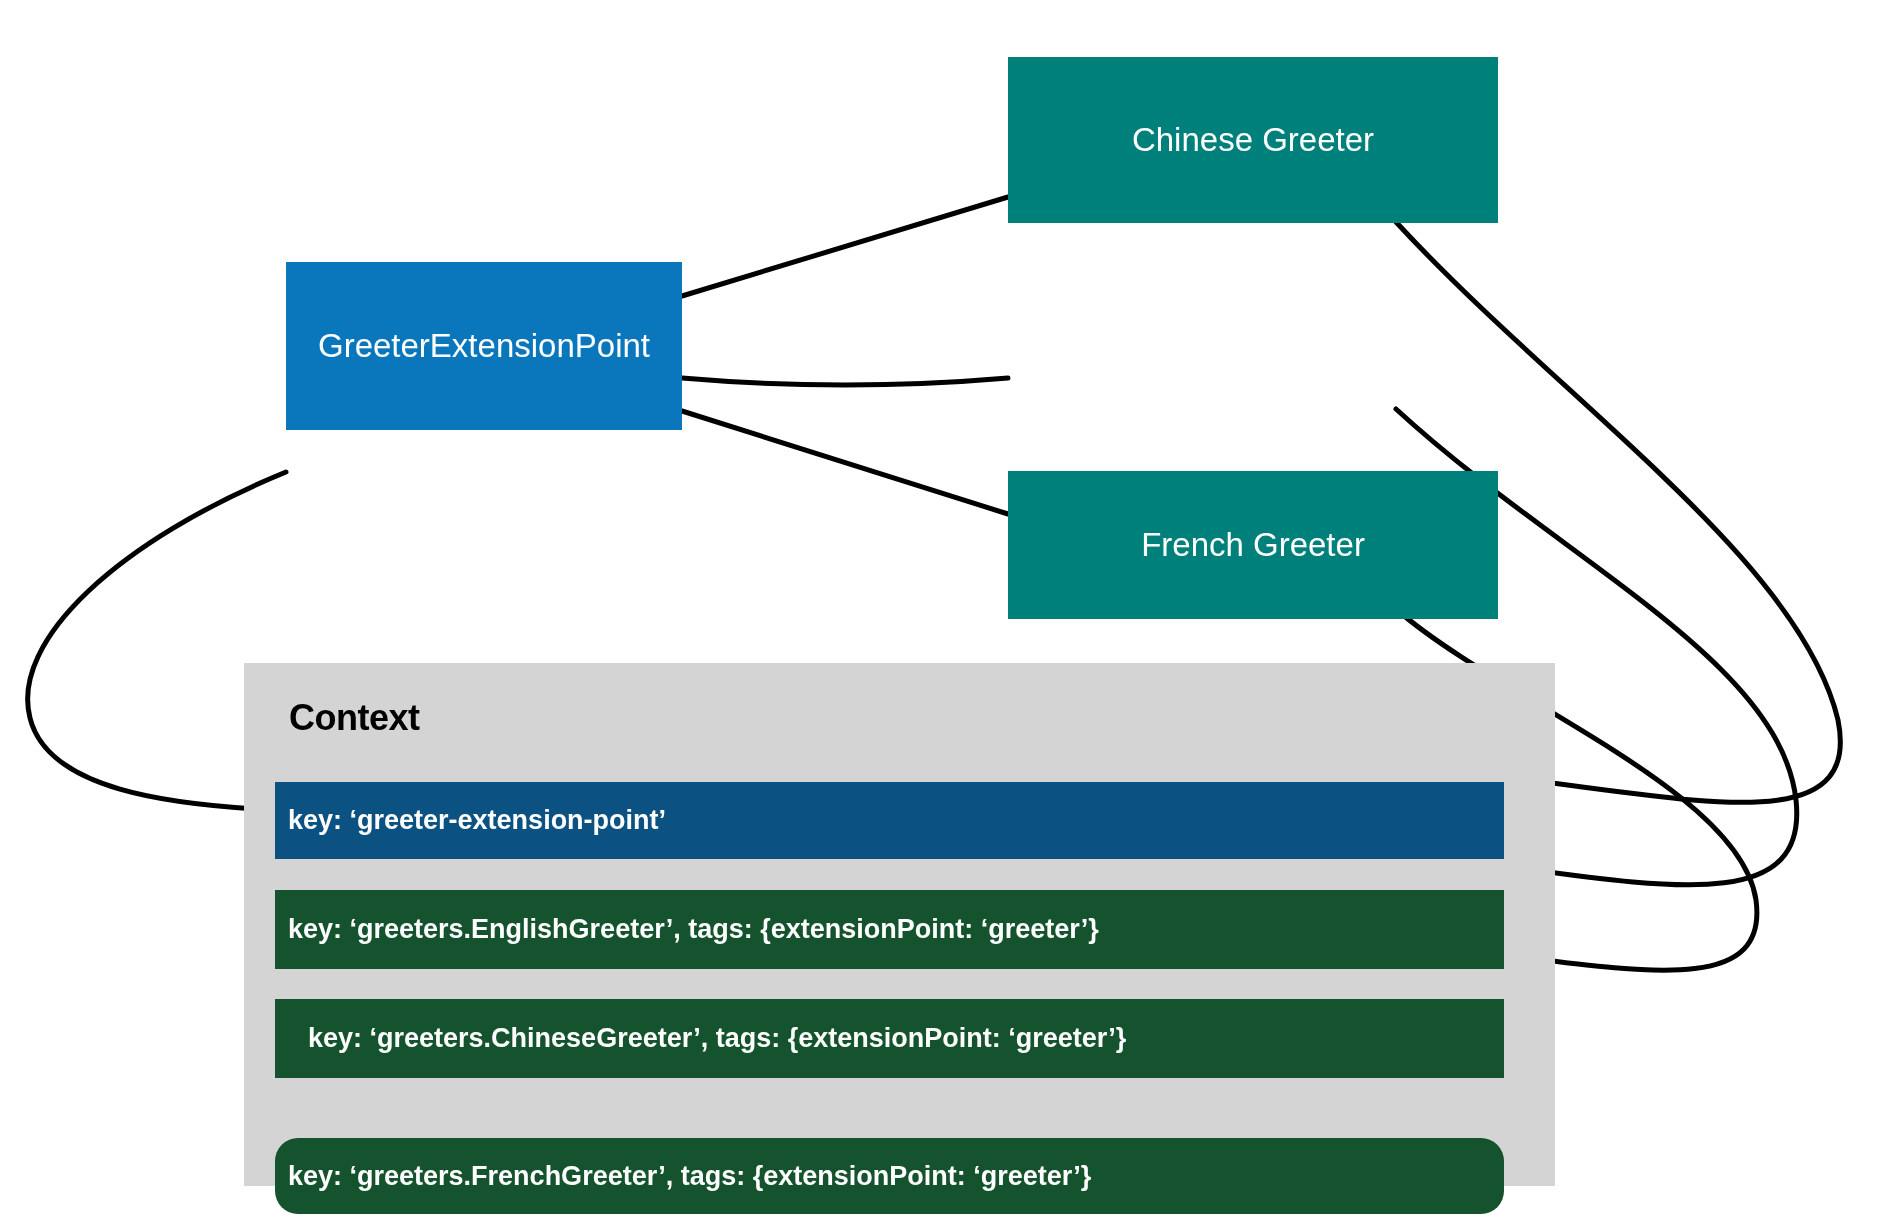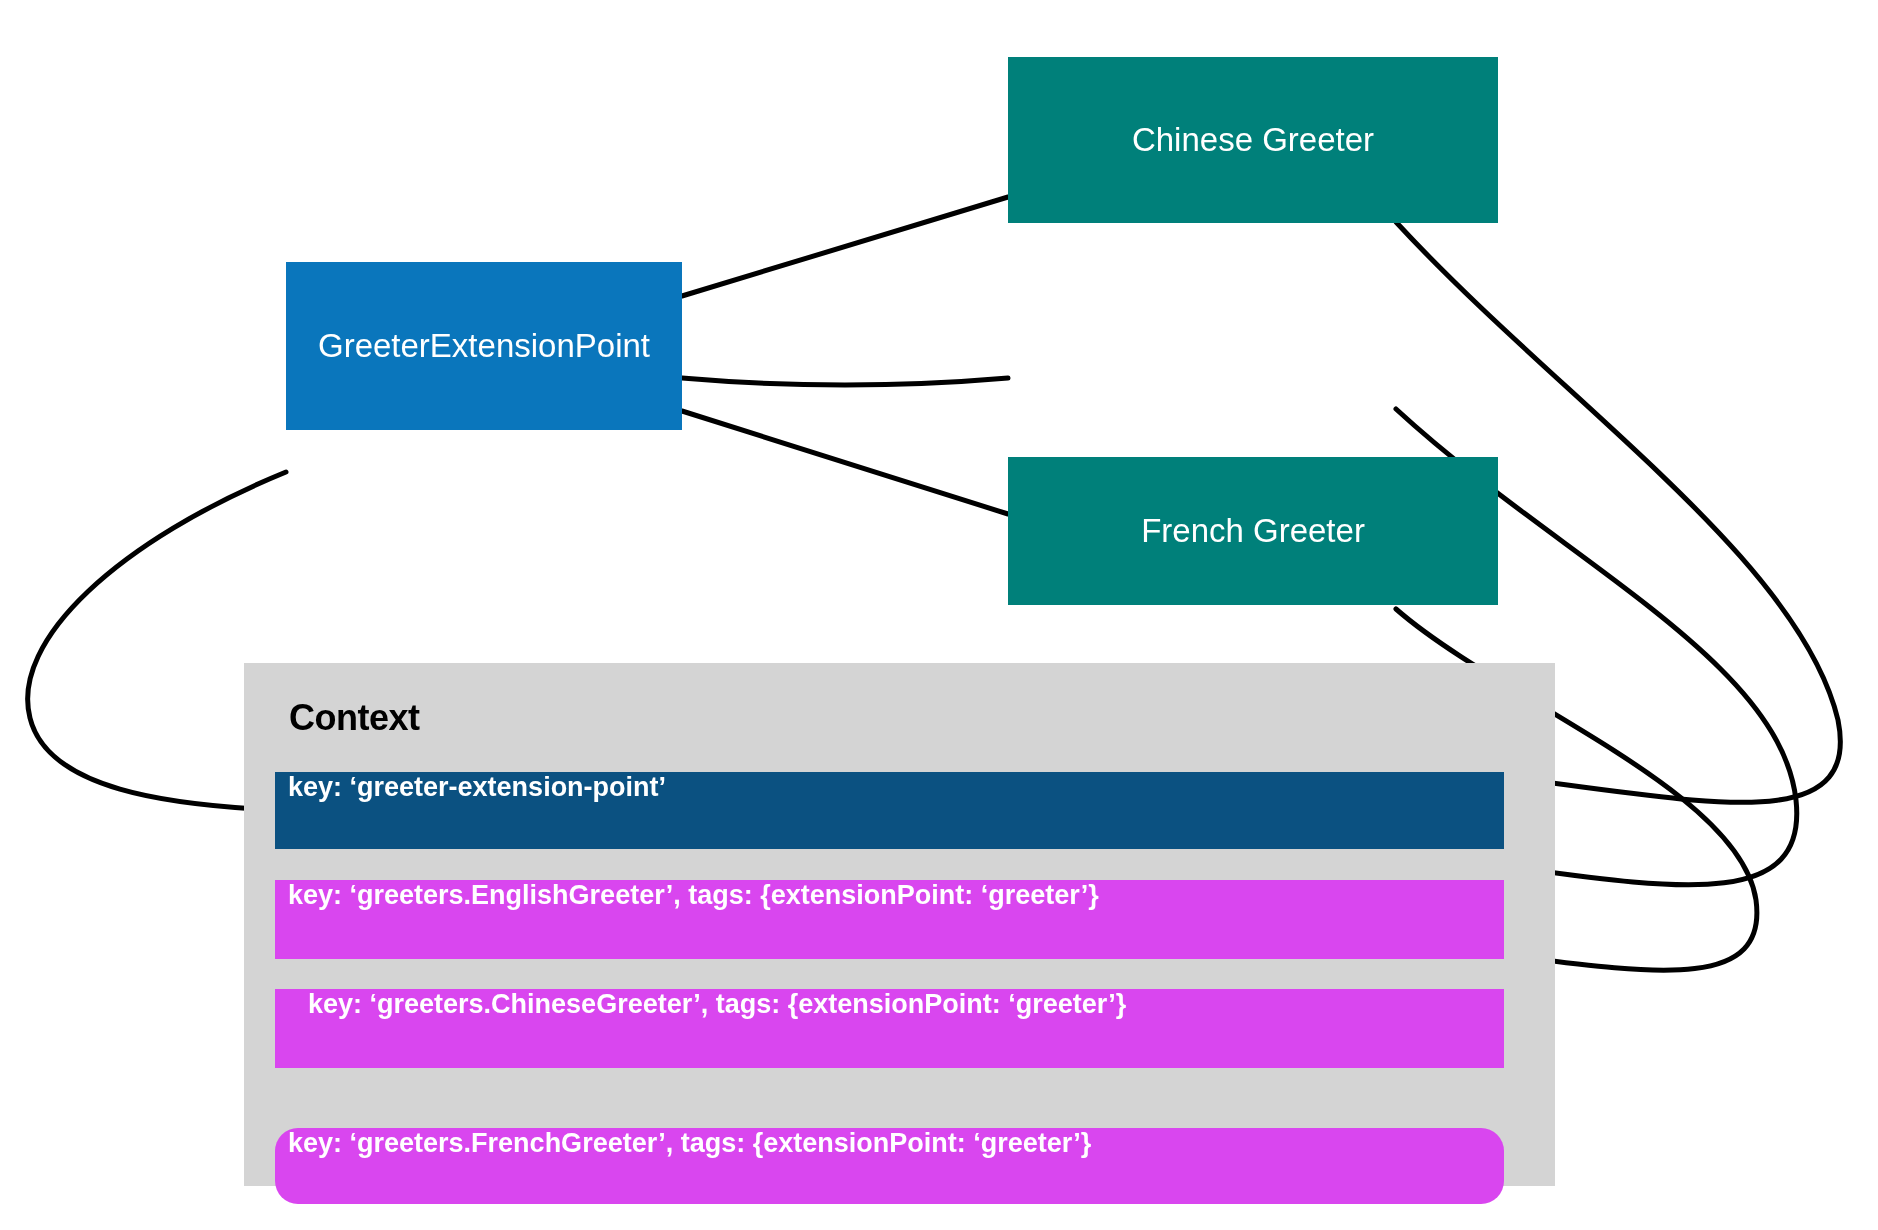--- a/index.html
+++ b/index.html
@@ -41,21 +41,21 @@
   }
   .node-greeter {
     left: 1008px;
     width: 490px;
     height: 166px;
     background: #00807A;
     font-size: 33px;
   }
   .g0 { top: 57px; }
   .g1 { top: 261px; height: 148px; }
-  .g2 { top: 457px; height: 148px; }
+  .g2 { top: 471px; height: 148px; }
 
   .context-panel {
     position: absolute;
     left: 244px;
     top: 663px;
     width: 1311px;
     height: 523px;
     background: #d4d4d4;
   }
   .context-title {
@@ -65,32 +65,34 @@
     font-size: 36px;
     font-weight: bold;
     color: #000000;
     letter-spacing: -0.5px;
   }
   .ctx-row {
     position: absolute;
     left: 275px;
     width: 1229px;
     display: flex;
+    align-items: center;
     color: #ffffff;
     font-size: 27px;
     font-weight: bold;
     padding-left: 13px;
     box-sizing: border-box;
+    margin-top: 10px;
   }
   .row-ep {
     top: 772px;
     height: 77px;
     background: #0B5181;
   }
-  .row-impl { background: #d946ef; }
+  .row-impl { background: #14532d; }
   .r1 { top: 880px; height: 79px; }
   .r2 { top: 989px; height: 79px; padding-left: 33px; }
   .r3 { top: 1128px; height: 76px; border-radius: 23px; }
 </style>
 </head>
 <body>
 
 <div id="stage">
 
   <svg id="edges" viewBox="0 0 1878 1230" xmlns="http://www.w3.org/2000/svg">

